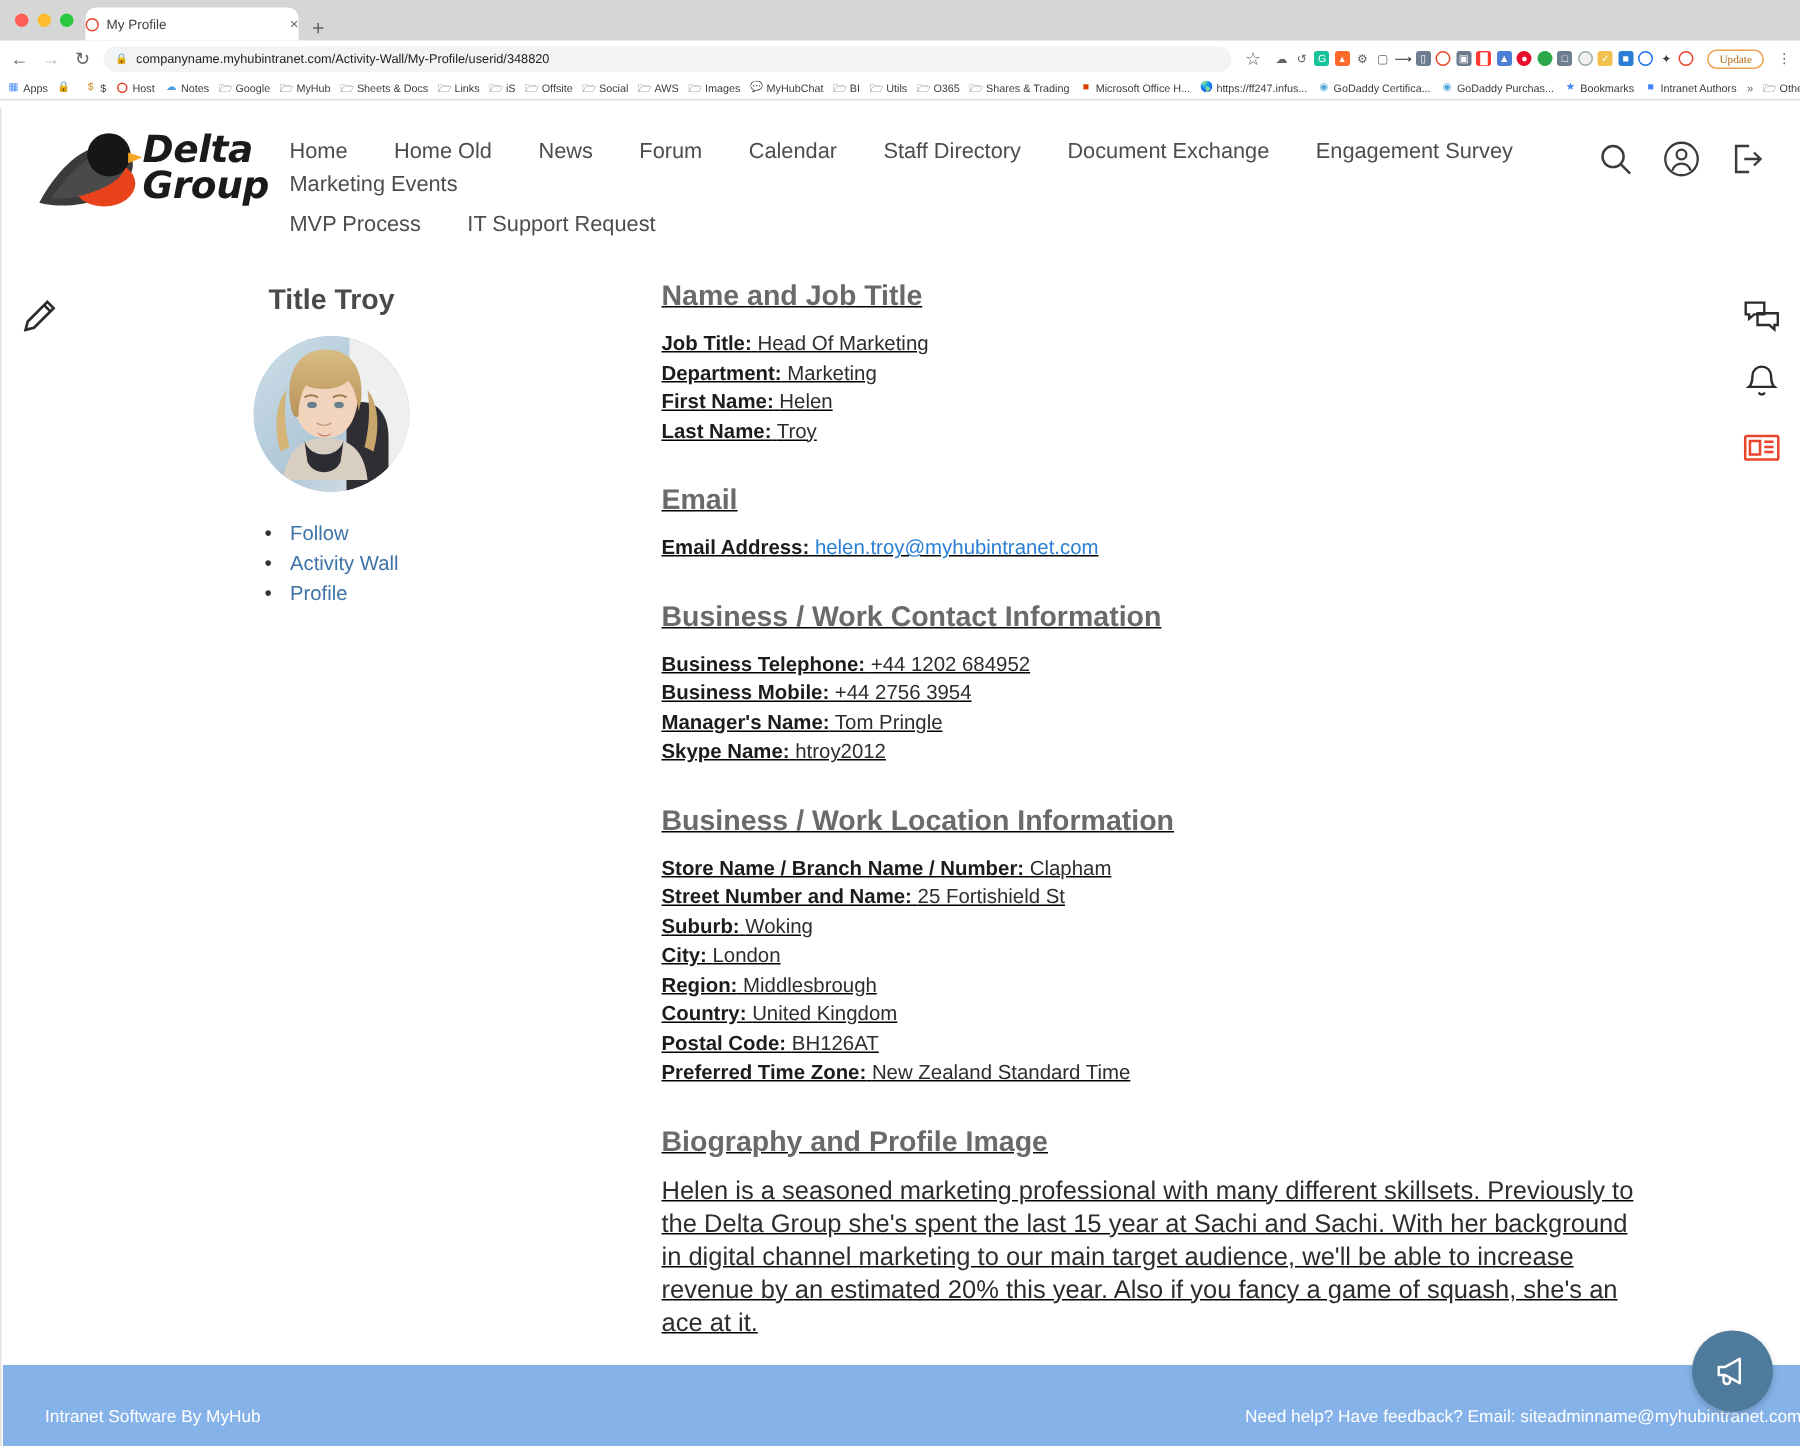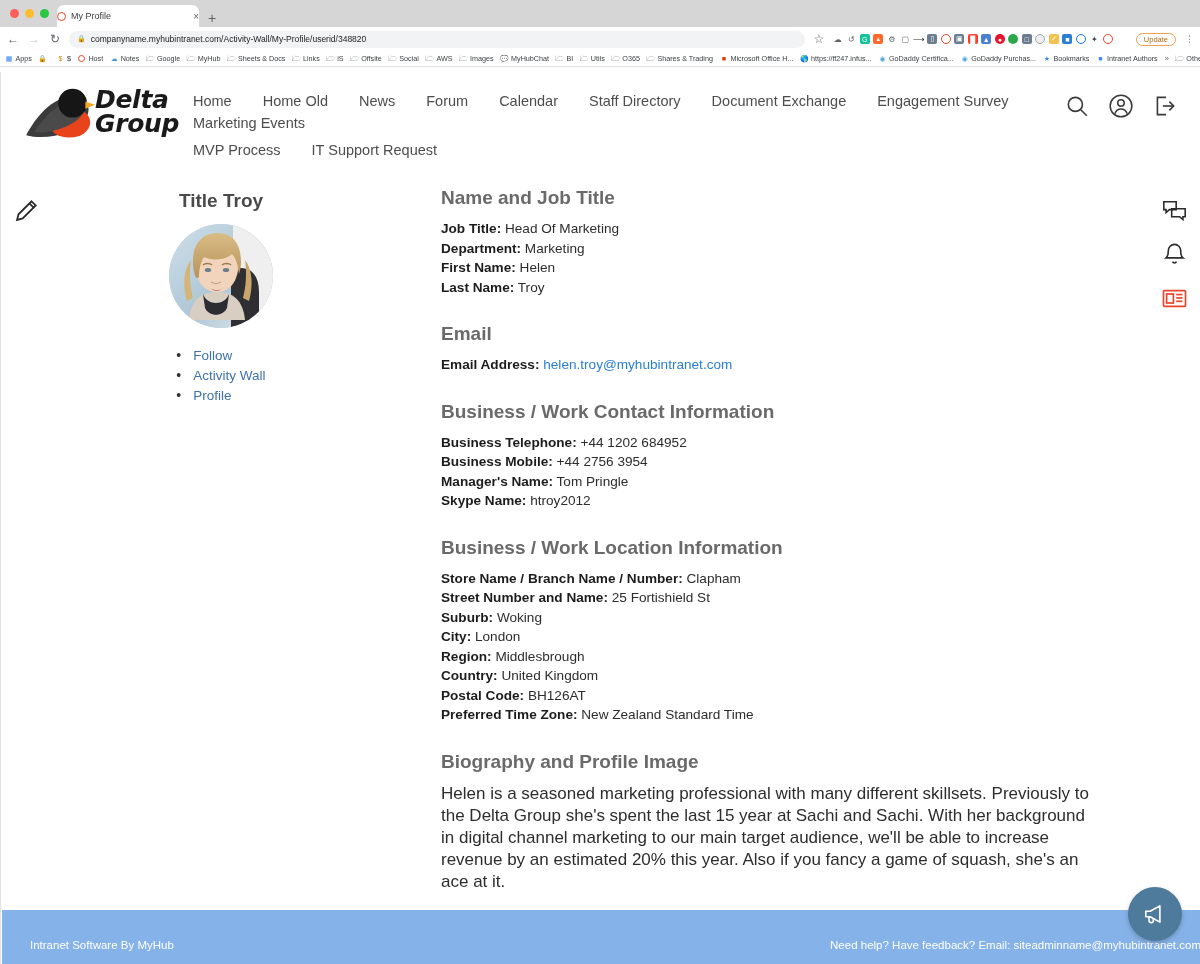--- a/index.html
+++ b/index.html
@@ -52,21 +52,21 @@
     padding: 0 8px; gap: 5px; font-size: 8.5px; color: #202124;
     min-width: 0;
   }
   .lock { font-size: 7px; color: #5f6368; }
   .omnibox .url { white-space: nowrap; overflow: hidden; text-overflow: ellipsis; }
   .ext-row { display: flex; align-items: center; gap: 3.5px; flex: 0 0 auto; }
   .ext { width: 10px; height: 10px; border-radius: 2px; font-size: 7px;
          display: flex; align-items: center; justify-content: center; color: #fff; }
   .upd {
     border: 1px solid #f0a050; color: #b06a10; border-radius: 9px;
-    font-size: 7.5px; padding: 1px 7px; margin-left: 16px;
+    font-size: 7.5px; padding: 1px 7px; margin-left: 2px; font-family: Liberation Serif, serif;
   }
   .kebab { font-size: 9px; color: #5f6368; padding-left: 2px;}
 
   .bookmarks {
     height: 16px; background: #fff; border-bottom: 1px solid #e0e0e0;
     display: flex; align-items: center; gap: 7px; padding: 0 5px;
     font-size: 7.2px; color: #3c4043; white-space: nowrap; overflow: hidden;
   }
   .bm { display: flex; align-items: center; gap: 2.5px; flex: 0 0 auto; }
   .bm-ic { width: 8px; height: 8px; display:flex; align-items:center; justify-content:center;
@@ -117,21 +117,21 @@
   }
   .links { list-style: none; margin: 20px 0 0 0; padding: 0;
            display: inline-block; text-align: left; }
   .links li { position: relative; padding-left: 17px; margin-bottom: 5px;
               font-size: 13.5px; color: #3f72a8; cursor: pointer; }
   .links li::before {
     content: "•"; position: absolute; left: 0; top: -1px;
     color: #333; font-size: 14px;
   }
 
-  .col-main { flex: 1 1 auto; padding-right: 85px; }
+  .col-main { flex: 1 1 auto; padding-right: 85px; text-decoration: underline; }
   .sec-title {
     font-size: 19px; font-weight: 700; color: #6a6a6a;
     margin: 0 0 10px 0;
   }
   .sec-title.sp { margin-top: 26px; }
   .field { font-size: 13.6px; color: #2d2d2d; line-height: 19.5px; }
   .field b { font-weight: 700; color: #1c1c1c; }
   .field a { color: #2a7fd4; text-decoration: none; }
   .bio { font-size: 17px; color: #2d2d2d; line-height: 22px; max-width: 655px; }
 

